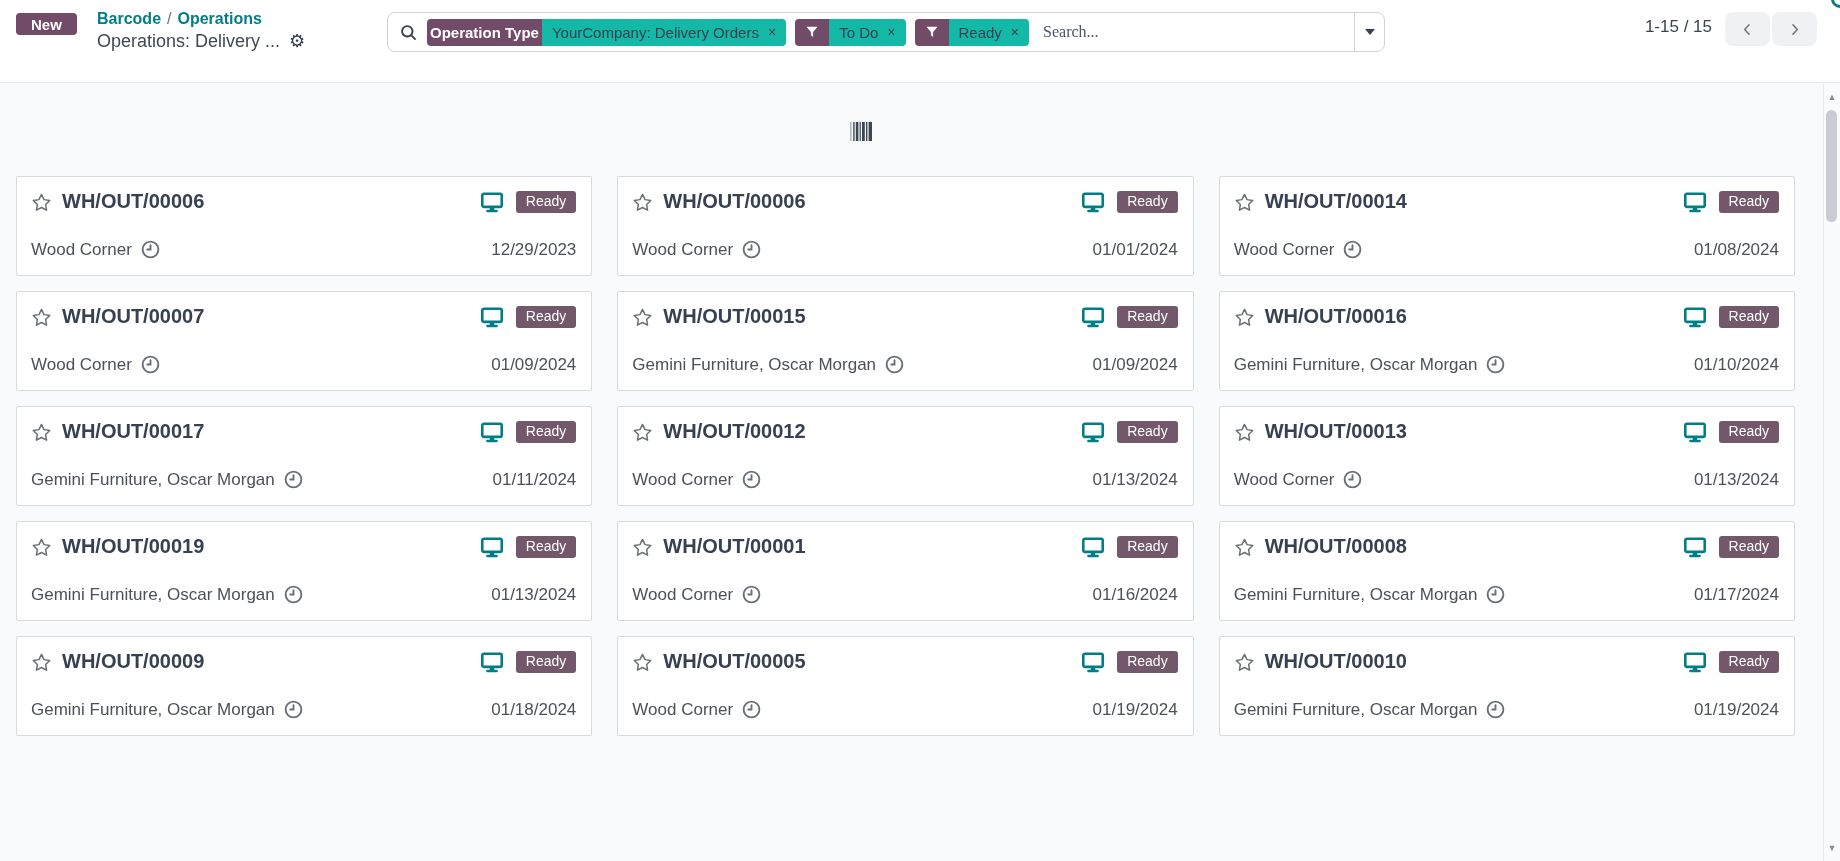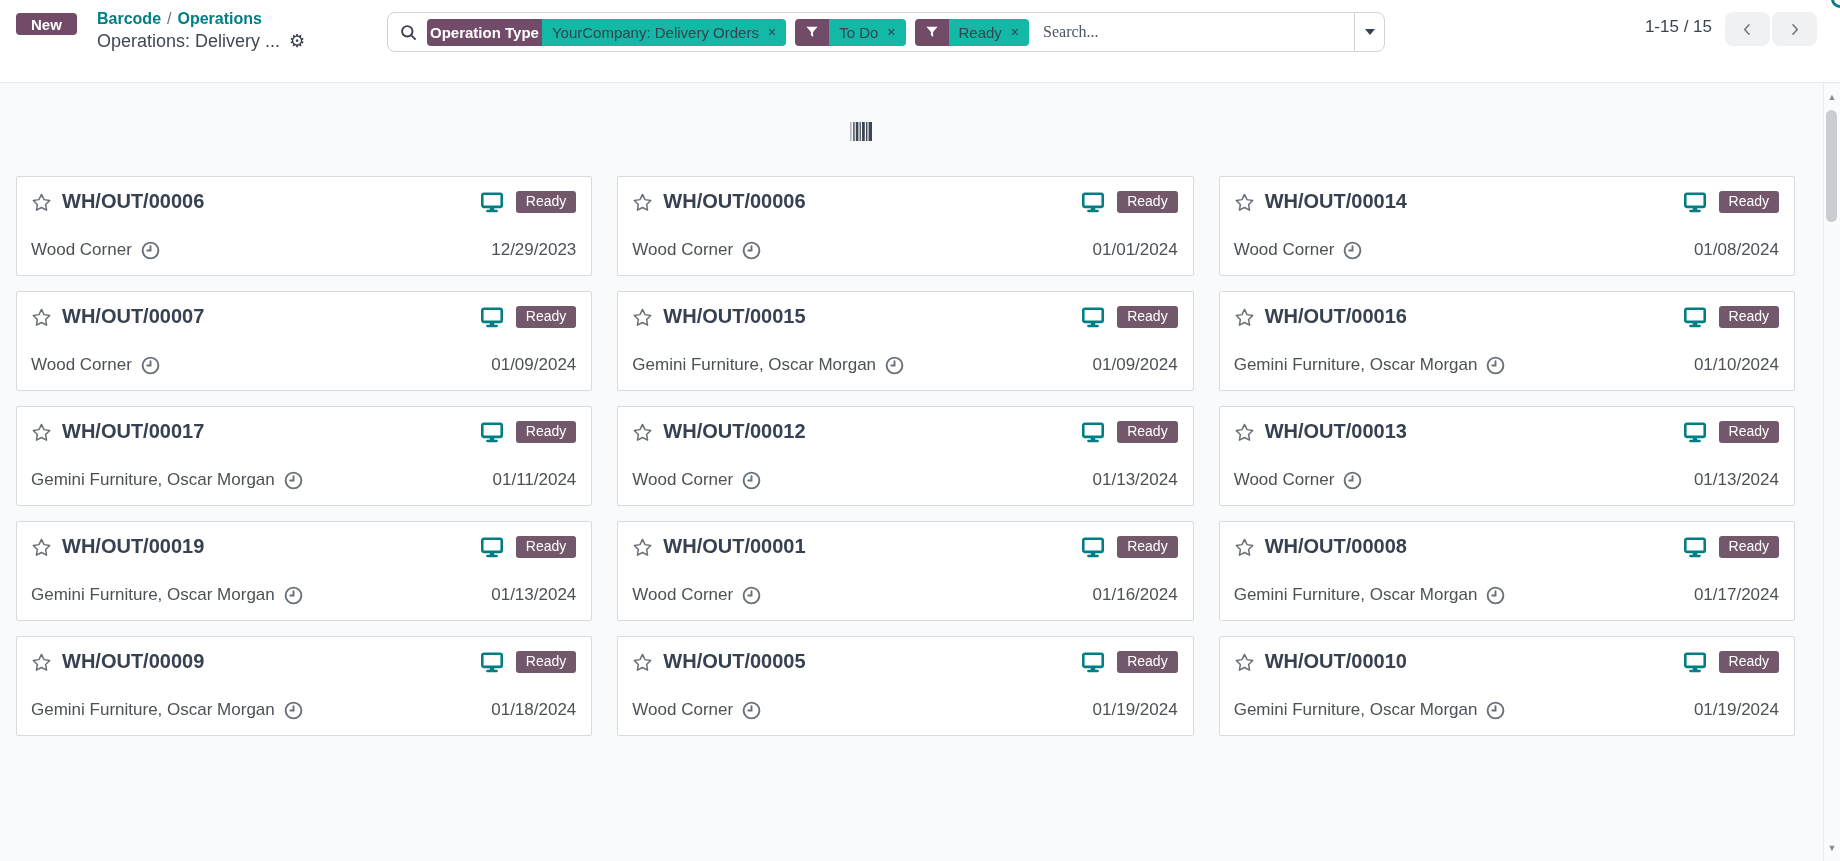--- a/index.html
+++ b/index.html
@@ -56,21 +56,21 @@
     grid-template-columns:repeat(3, 1fr); column-gap:25px; row-gap:15px; }
   .card { background:#fff; border:1px solid #d8dadd; border-radius:2px; height:100px;
     padding:13px 15px 15px 14px; display:flex; flex-direction:column;
     justify-content:space-between; cursor:pointer; }
   .card-top { display:flex; align-items:flex-end; }
   .star { display:flex; margin-right:10px; cursor:pointer; }
   .ref { font-size:20px; font-weight:bold; color:#374151; }
   .monitor { display:flex; margin-left:auto; margin-right:13px; }
   .badge { background:#73576b; color:#fff; font-size:14px; border-radius:3px;
     padding:2px 10px 3px; line-height:17px; flex:0 0 auto; }
-  .card-bottom { display:flex; align-items:flex-end; }
+  .card-bottom { display:flex; align-items:flex-start; }
   .partner { font-size:17px; color:#4c5158; }
   .clock { display:flex; margin-left:9px; cursor:pointer; }
   .date { margin-left:auto; font-size:17px; color:#4c5158; }
 
   
   .scrollbar { position:absolute; right:0; top:84px; width:17px; height:777px;
     background:#fafbfc; border-left:1px solid #e8eaed; }
   .sb-arrow { position:absolute; left:0; width:16px; text-align:center;
     font-size:9px; color:#878d95; cursor:pointer; }
   .sb-up { top:8px; } .sb-down { bottom:8px; }

